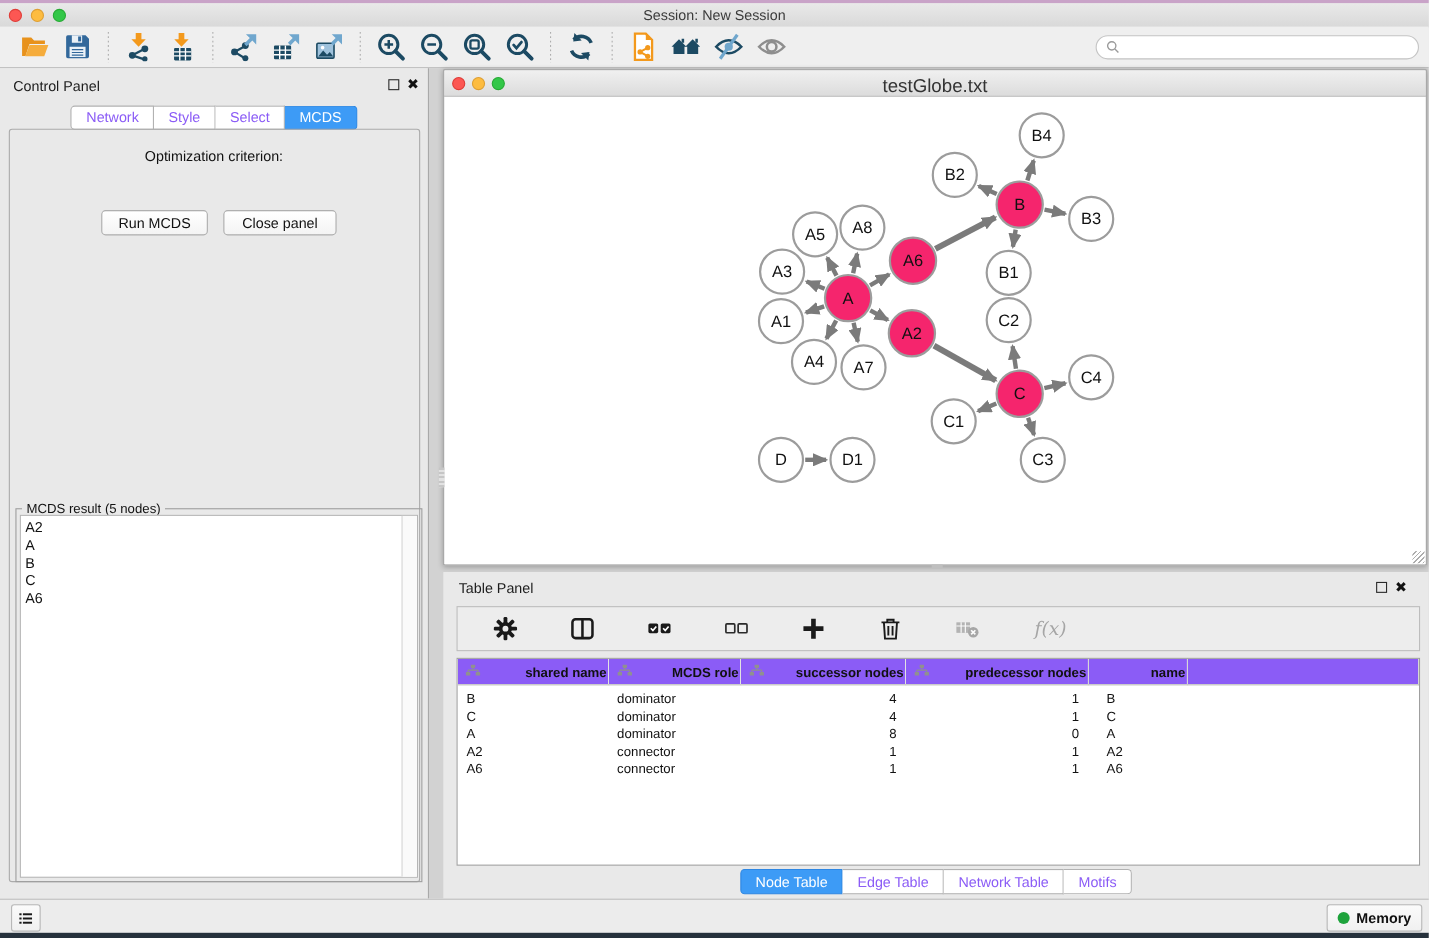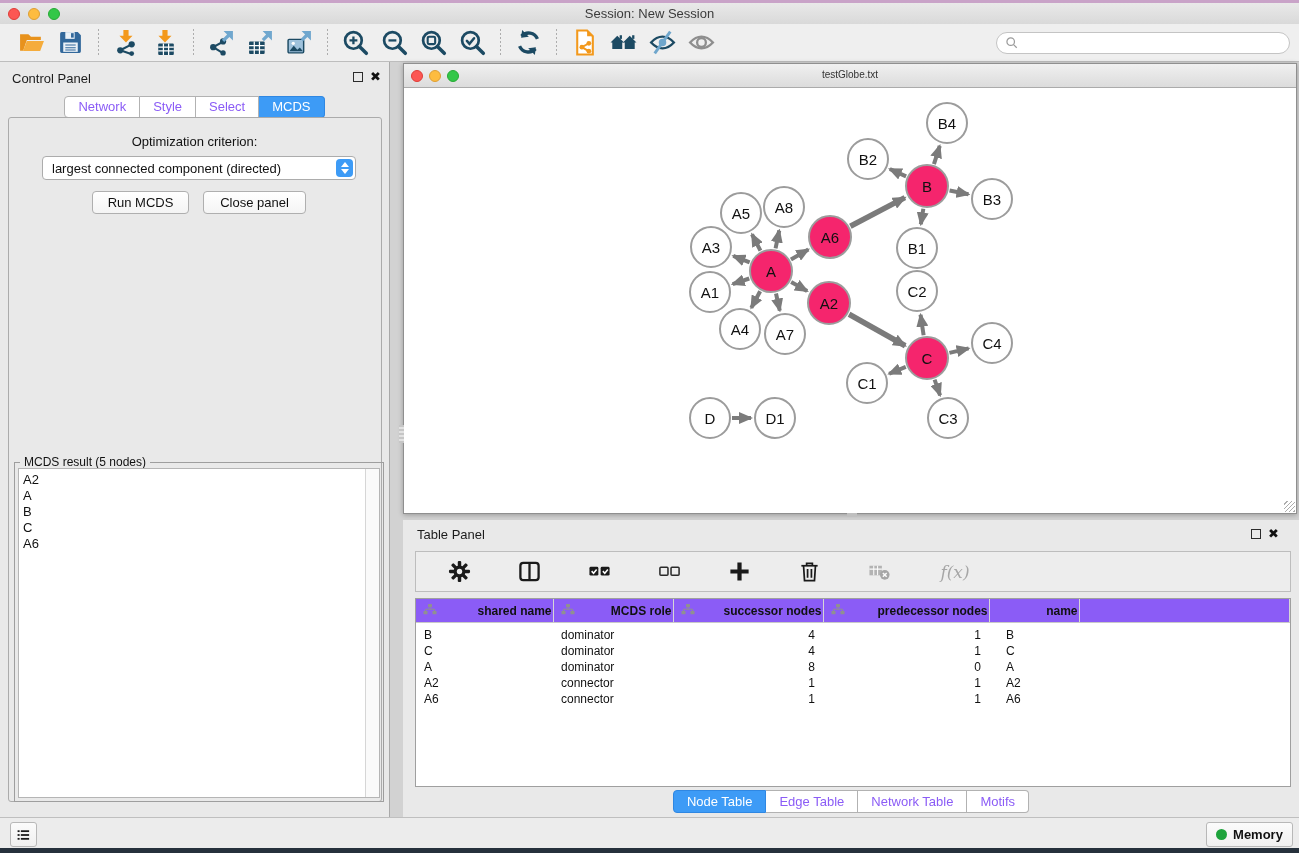--- a/index.html
+++ b/index.html
@@ -69,21 +69,21 @@
   .list-item{font-size:13px;line-height:16px;color:#111;}
 
   
   .right-col{position:absolute;left:390px;top:62px;width:909px;height:755px;background:#D2D2D2;}
 
   .net-window{position:absolute;left:13px;top:1px;width:894px;height:451px;border:1px solid #8F8F8F;
     background:#fff;box-sizing:border-box;box-shadow:0 1px 5px rgba(0,0,0,.28);}
   .net-titlebar{position:absolute;left:0;top:0;width:100%;height:24px;background:linear-gradient(#F0F0F0,#DCDCDC);
     border-bottom:1px solid #ABABAB;box-sizing:border-box;}
   .net-titlebar .lights{left:7px;top:6px;gap:6px;}
-  .net-title{position:absolute;left:0;right:0;top:5px;text-align:center;font-size:10px;color:#333;}
+  .net-title{position:absolute;left:0;right:0;top:5px;text-align:center;font-size:17px;color:#333;}
   .net-canvas{position:absolute;left:0;top:24px;width:892px;height:425px;background:#fff;overflow:hidden;}
   .net-canvas svg.edges{position:absolute;left:0;top:0;}
   .node{position:absolute;border-radius:50%;background:#fff;border:2px solid #9C9C9C;box-sizing:border-box;
     display:flex;align-items:center;justify-content:center;font-size:15px;color:#111;cursor:pointer;}
   .node.hl{background:#F5256D;}
   .net-grip{position:absolute;right:1px;bottom:1px;width:11px;height:11px;
     background:repeating-linear-gradient(135deg,transparent 0 2px,#ADADAD 2px 3px);}
   .split-grip-v{position:absolute;left:-5px;top:361px;width:5px;height:18px;
     background:repeating-linear-gradient(#C6C6C6 0 2px,#E2E2E2 2px 4px);}
   .split-grip-h{position:absolute;left:443px;top:449px;width:10px;height:4px;background:#BFBFBF;}
@@ -324,27 +324,20 @@
       <div class="panel-close cp-close">✖</div>
     </div>
     <div class="cp-tabs seg" id="cp-tabs">
         <div class="seg-tab">Network</div>
         <div class="seg-tab">Style</div>
         <div class="seg-tab">Select</div>
         <div class="seg-tab active">MCDS</div>
       </div>
     <div class="cp-box"></div>
     <div class="opt-label">Optimization criterion:</div>
-    <div class="cp-select">
-      <div class="sel-text">largest connected component (directed)</div>
-      <div class="sel-stepper">
-          <div class="up"></div>
-          <div class="down"></div>
-        </div>
-    </div>
     <button class="cp-btn btn-run">Run MCDS</button>
     <button class="cp-btn btn-close">Close panel</button>
 
     <div class="mcds-group">
       <div class="mcds-legend">MCDS result (5 nodes)</div>
       <div class="mcds-listbox">
         <div class="mcds-items" id="mcds-list">
             <div class="list-item">A2</div>
             <div class="list-item">A</div>
             <div class="list-item">B</div>

